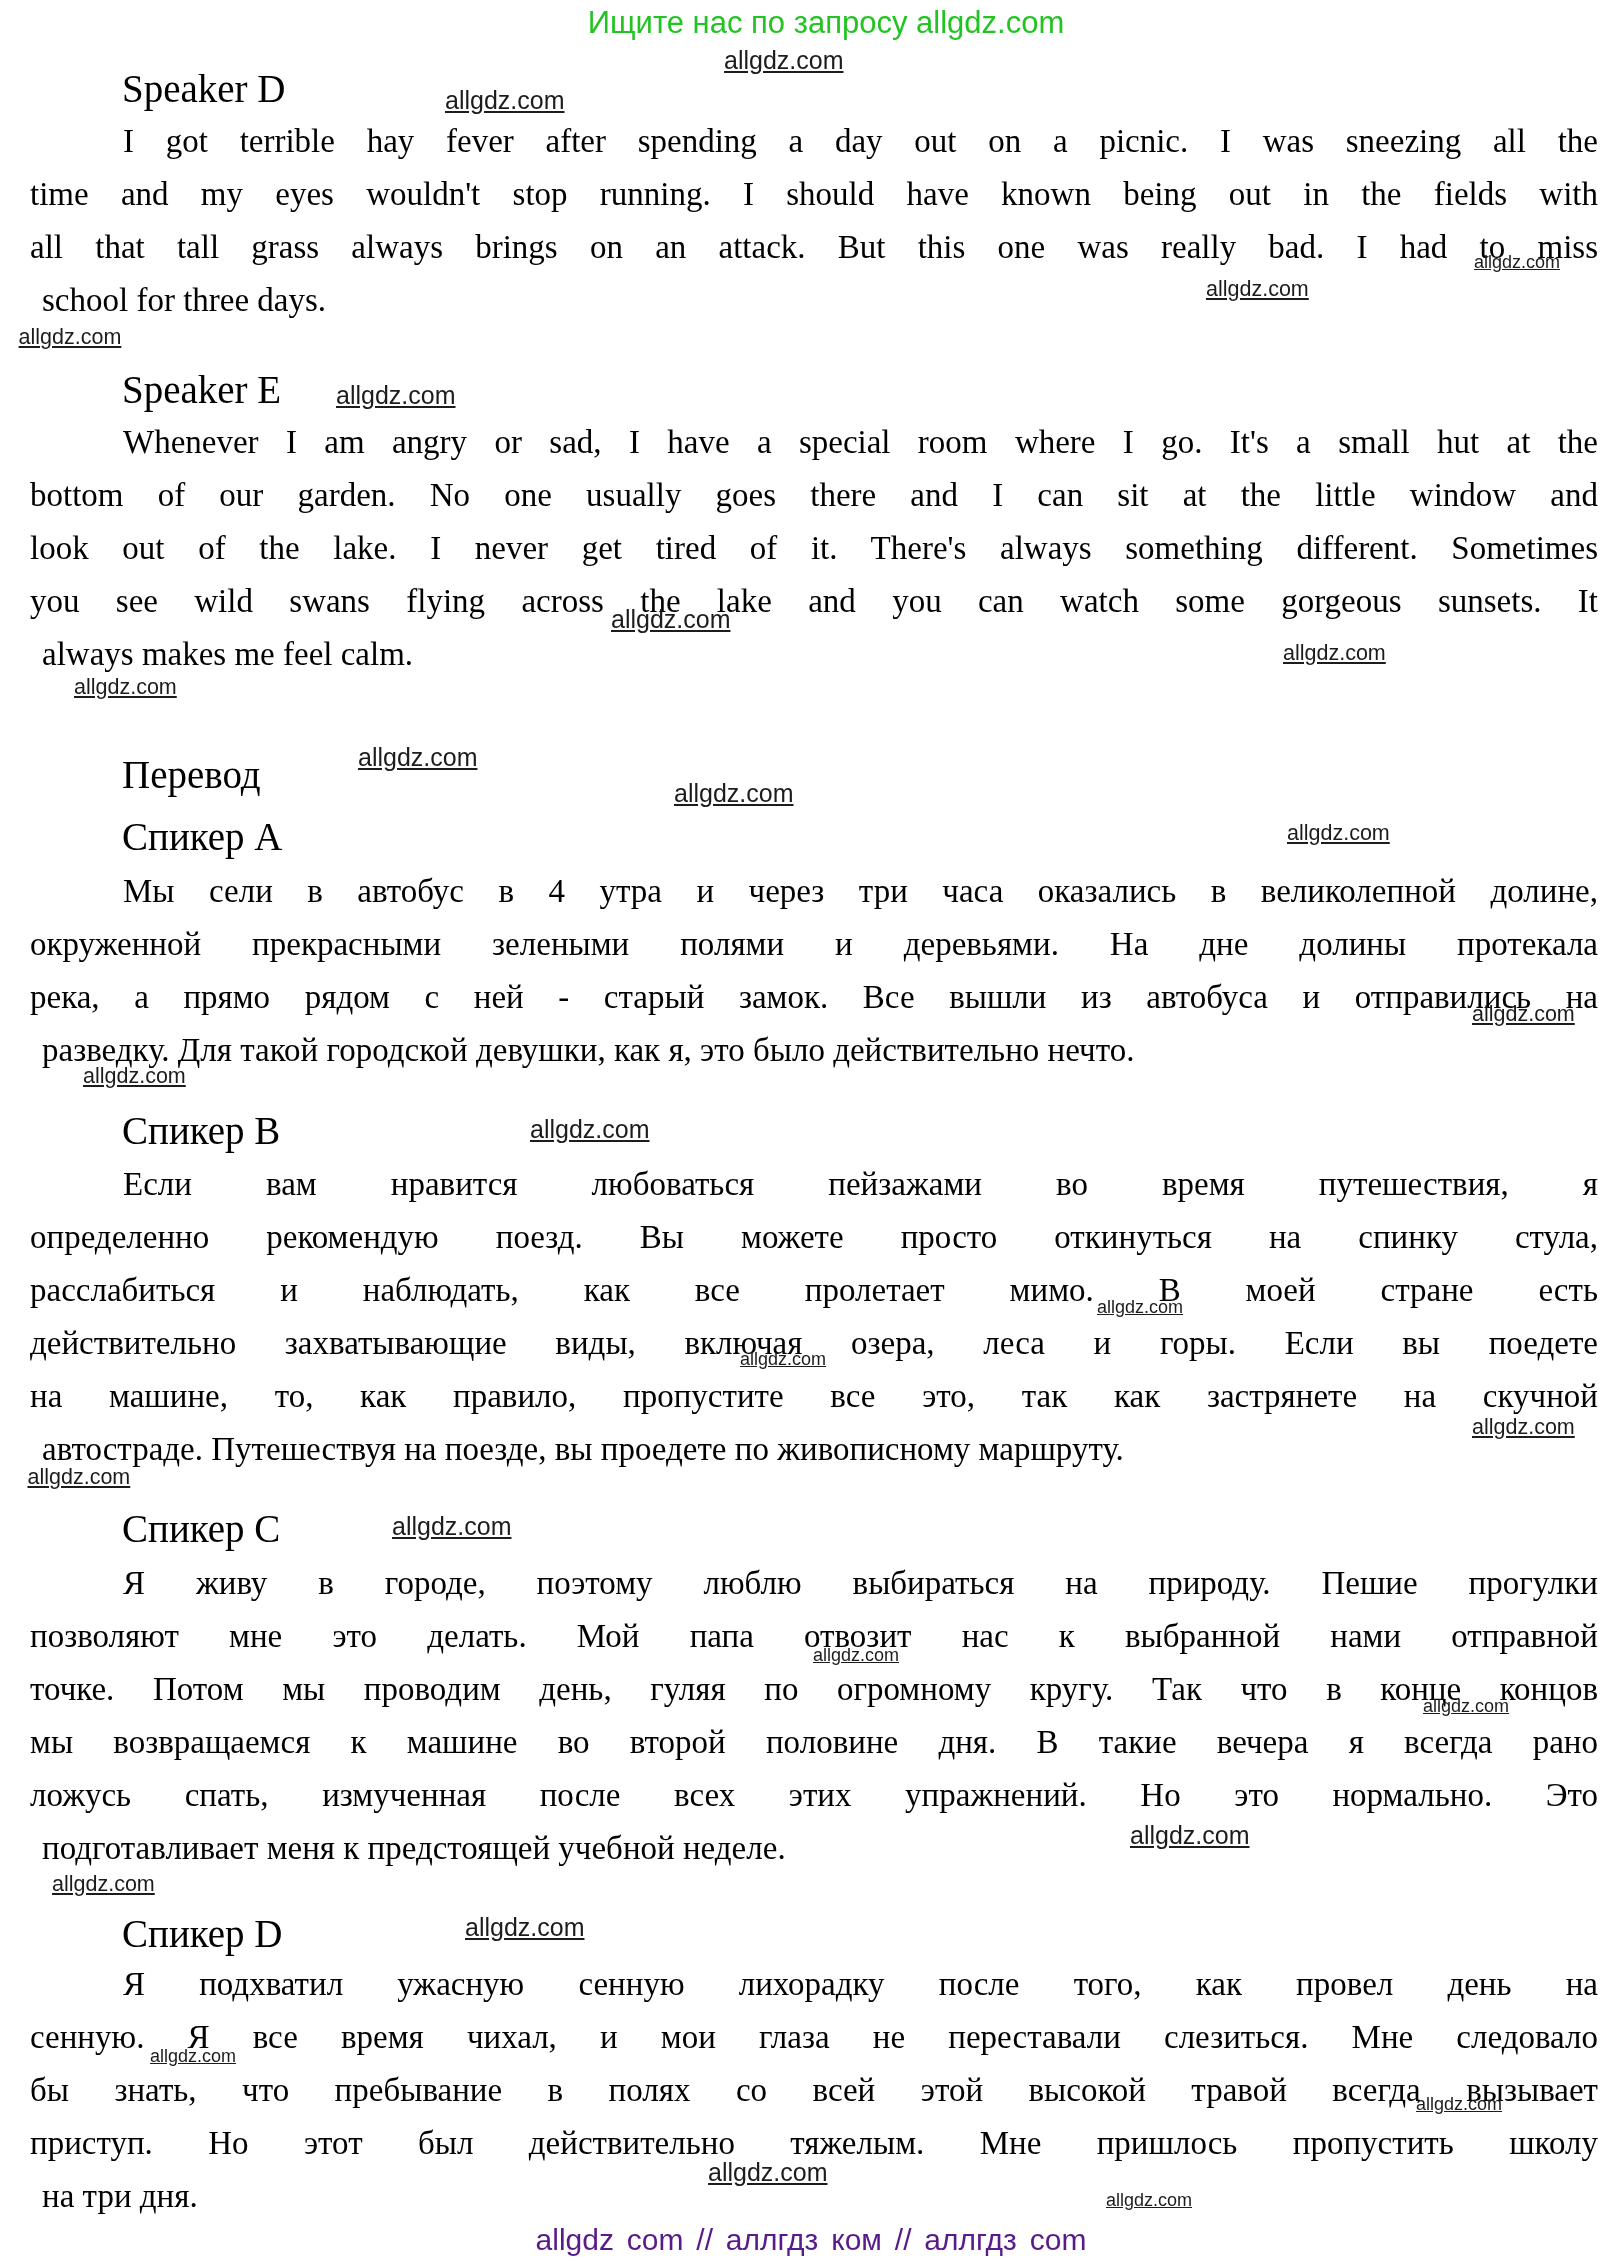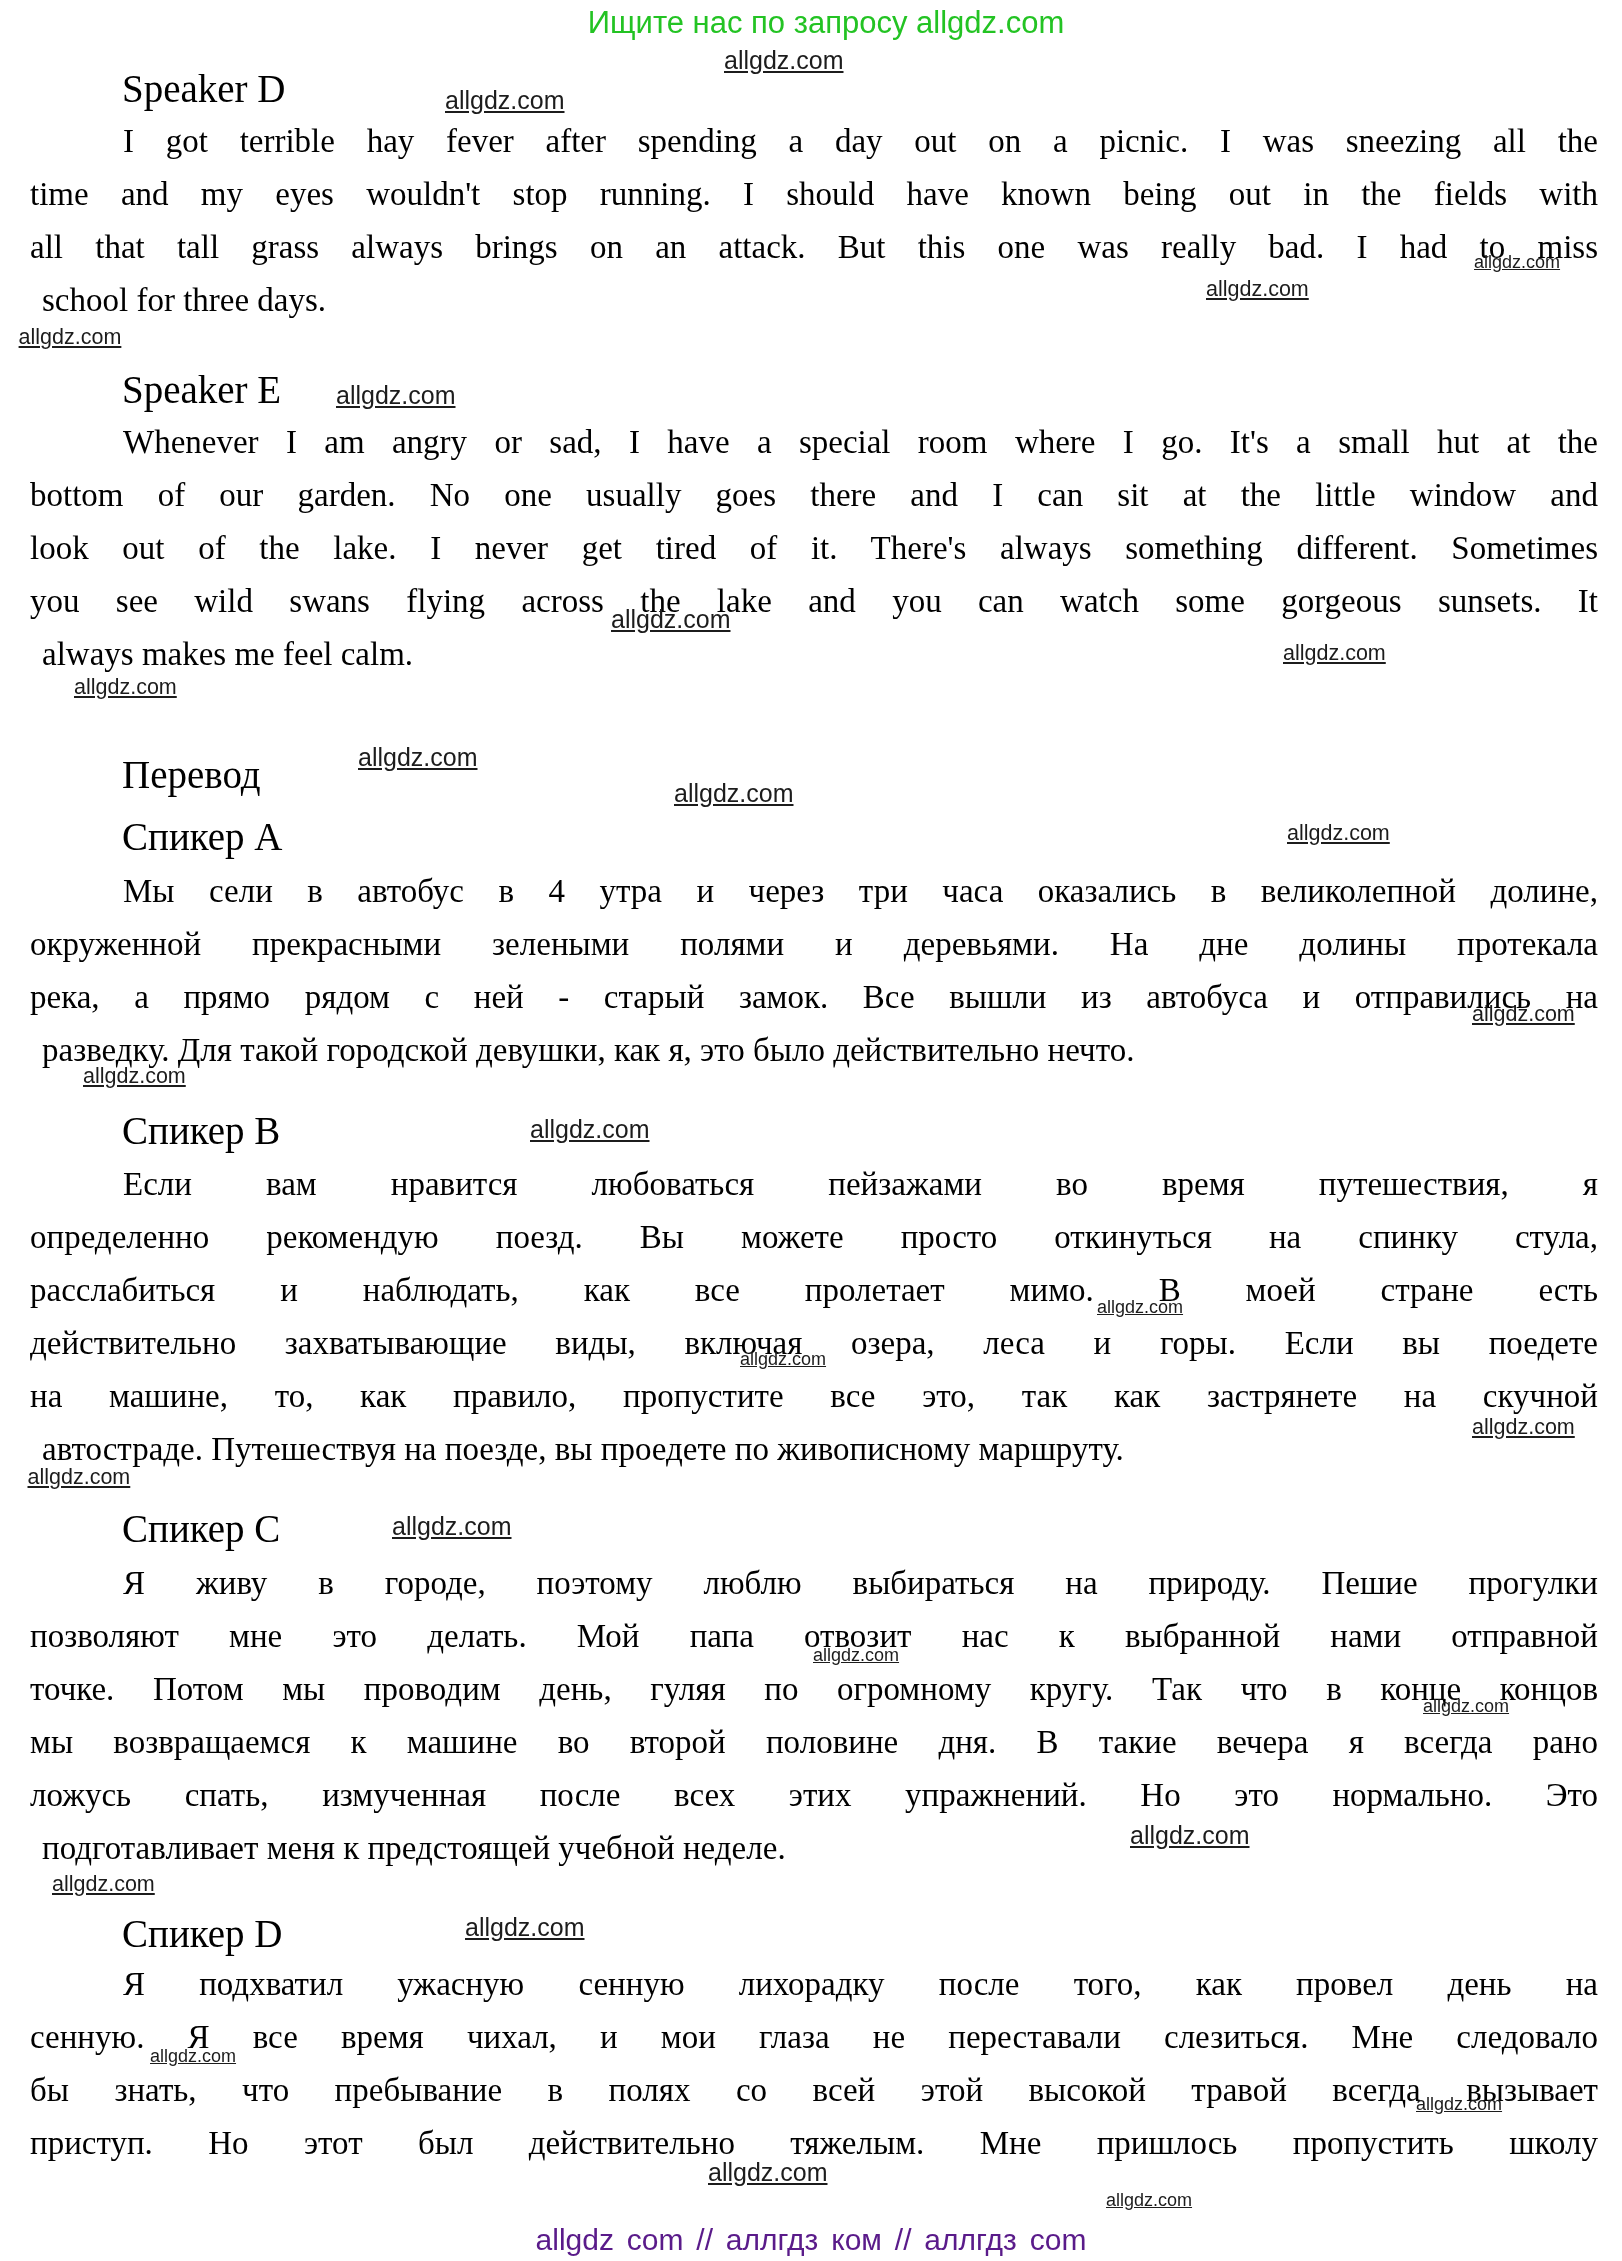--- a/index.html
+++ b/index.html
@@ -125,20 +125,21 @@
       <div class="ln">ложусь спать, измученная после всех этих упражнений. Но это нормально. Это</div>
       <div class="ln last">подготавливает меня к предстоящей учебной неделе.</div>
     </div>
 
   <h2 class="heading" style="top:1914px">Спикер D</h2>
   <div class="para" style="top:1958px">
       <div class="ln first">Я подхватил ужасную сенную лихорадку после того, как провел день на</div>
       <div class="ln">сенную. Я все время чихал, и мои глаза не переставали слезиться. Мне следовало</div>
       <div class="ln">бы знать, что пребывание в полях со всей этой высокой травой всегда вызывает</div>
       <div class="ln">приступ. Но этот был действительно тяжелым. Мне пришлось пропустить школу</div>
+      <div class="ln last">на три дня.</div>
     </div>
 
   <span class="wm" style="left:724px;top:48px">allgdz.com</span>
   <span class="wm" style="left:445px;top:88px">allgdz.com</span>
   <span class="wm sm" style="left:1474px;top:253px">allgdz.com</span>
   <span class="wm md" style="left:1206px;top:279px">allgdz.com</span>
   <span class="wm md" style="left:18.6px;top:327px">allgdz.com</span>
   <span class="wm" style="left:336px;top:383px">allgdz.com</span>
   <span class="wm" style="left:611px;top:607px">allgdz.com</span>
   <span class="wm md" style="left:1283px;top:643px">allgdz.com</span>

